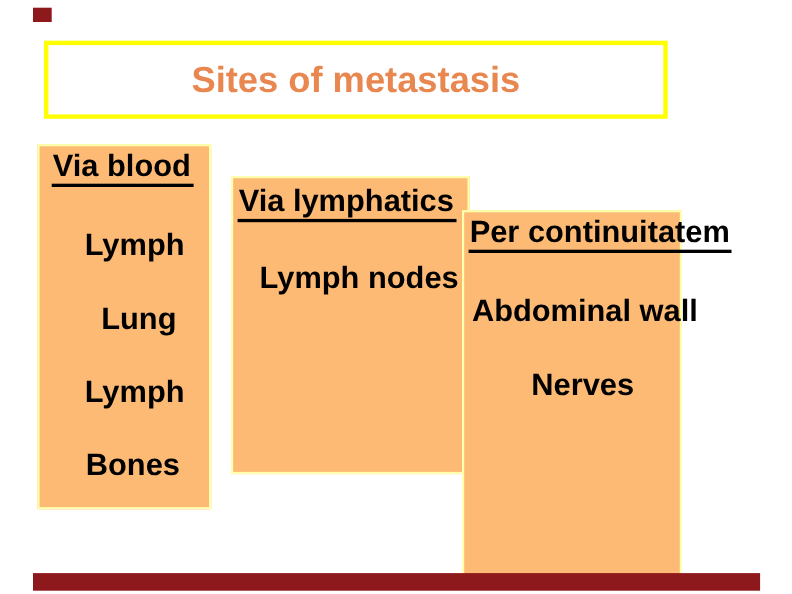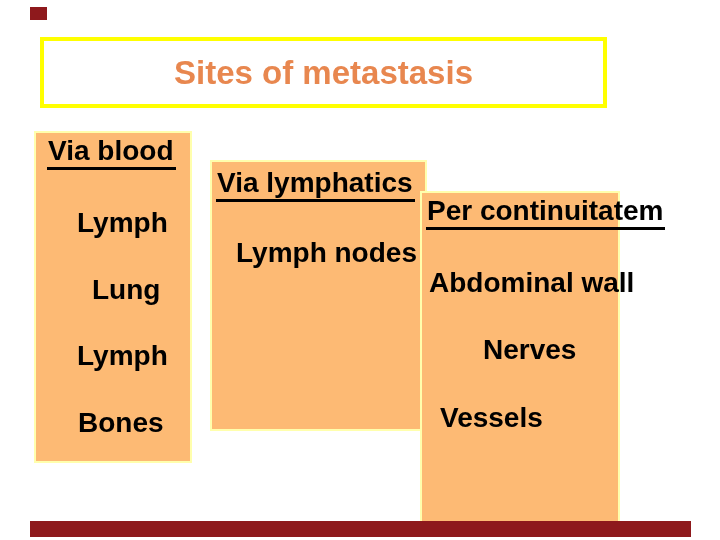--- a/index.html
+++ b/index.html
@@ -98,18 +98,17 @@
     </div>
     <div class="item l-0">Lymph nodes</div>
   </div>
 
   <div class="box box-cont">
     <div class="hdr c-h">
       <span class="u">Per continuitatem</span>
     </div>
     <div class="item c-0">Abdominal wall</div>
     <div class="item c-1">Nerves</div>
-    <div class="item c-2">Vessels</div>
   </div>
 
   <div class="accent-bottom"></div>
 
 </div>
 
 </body></html>

